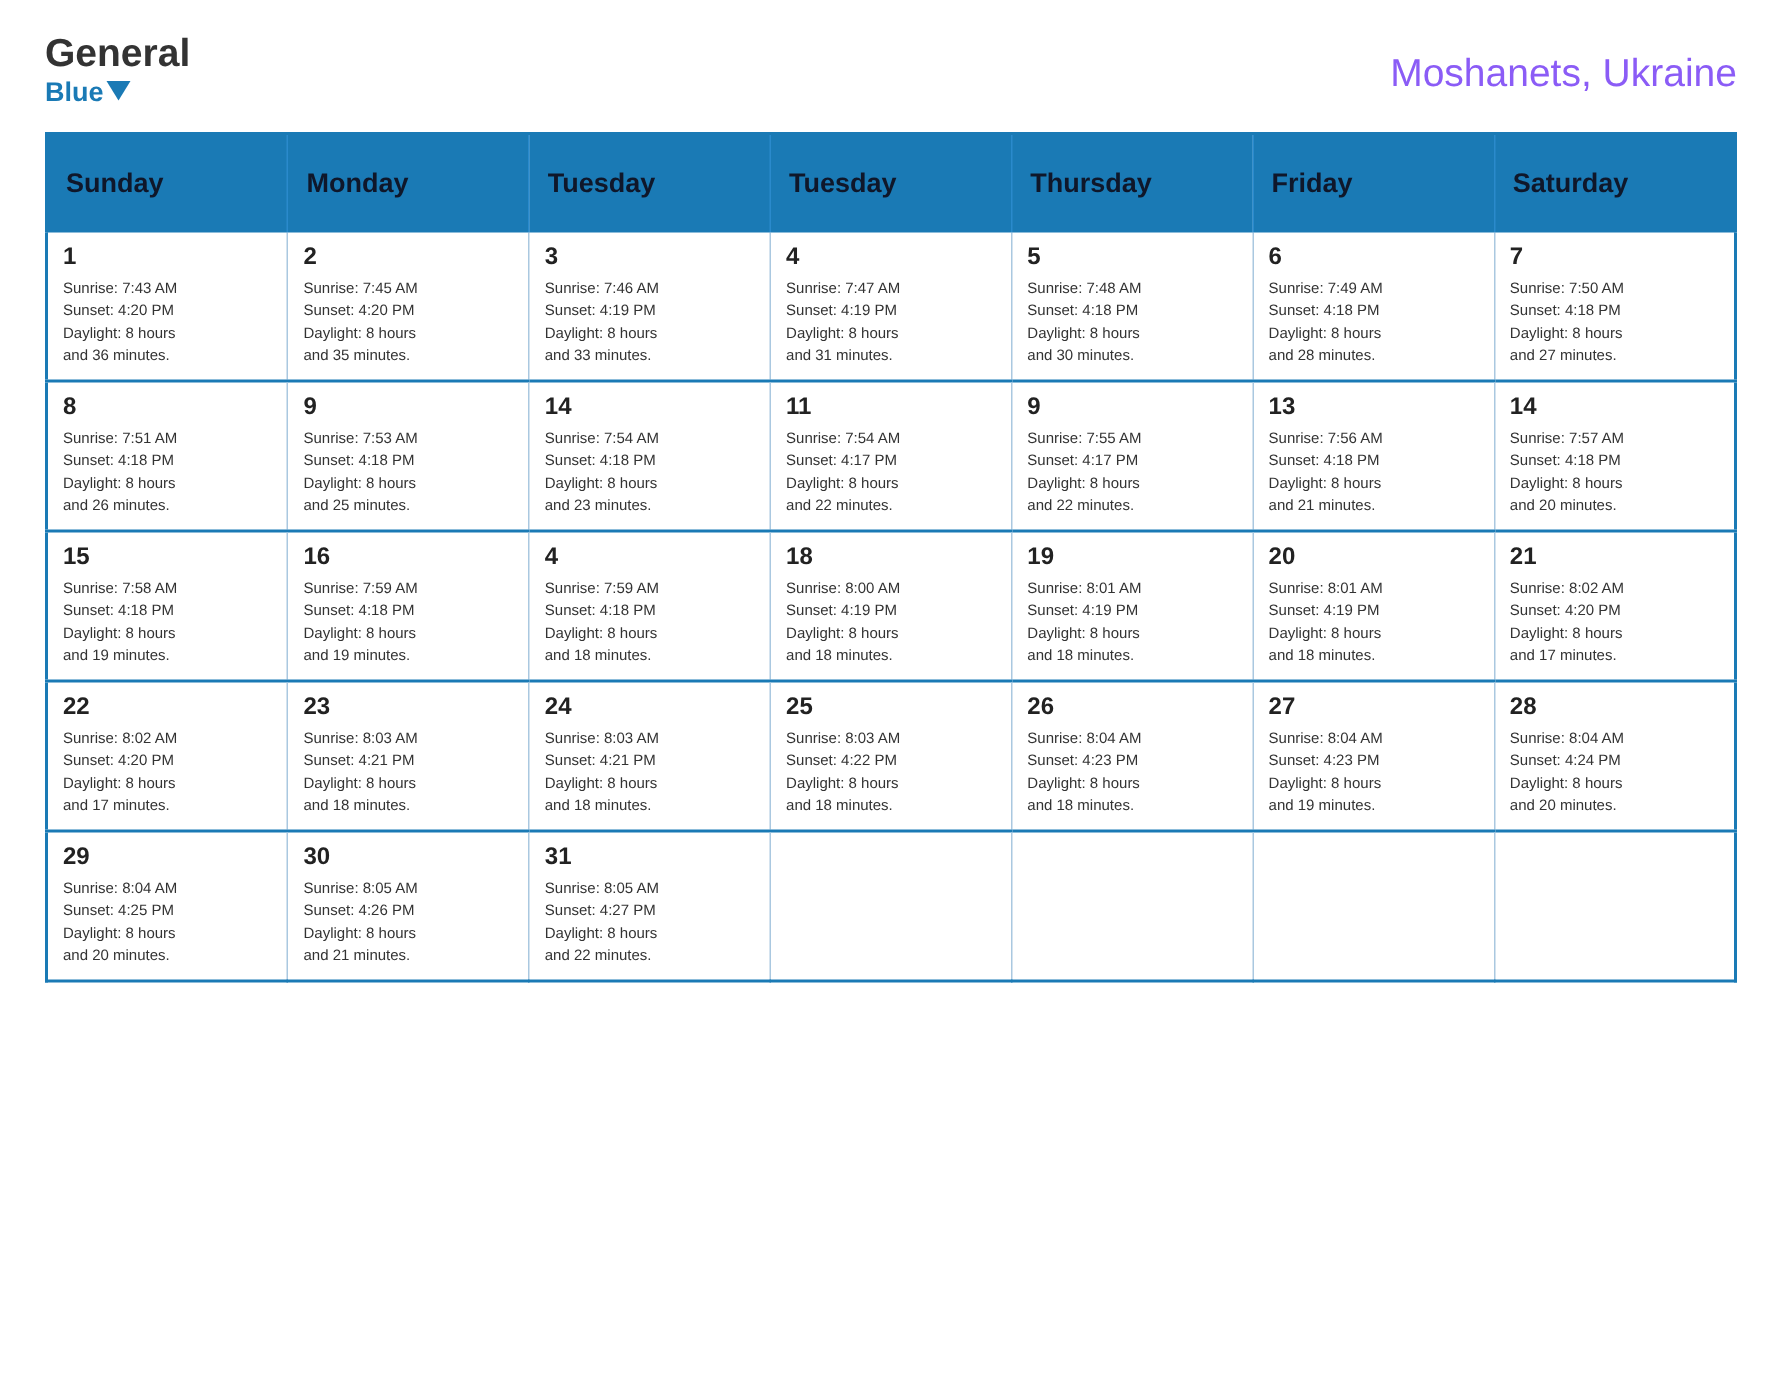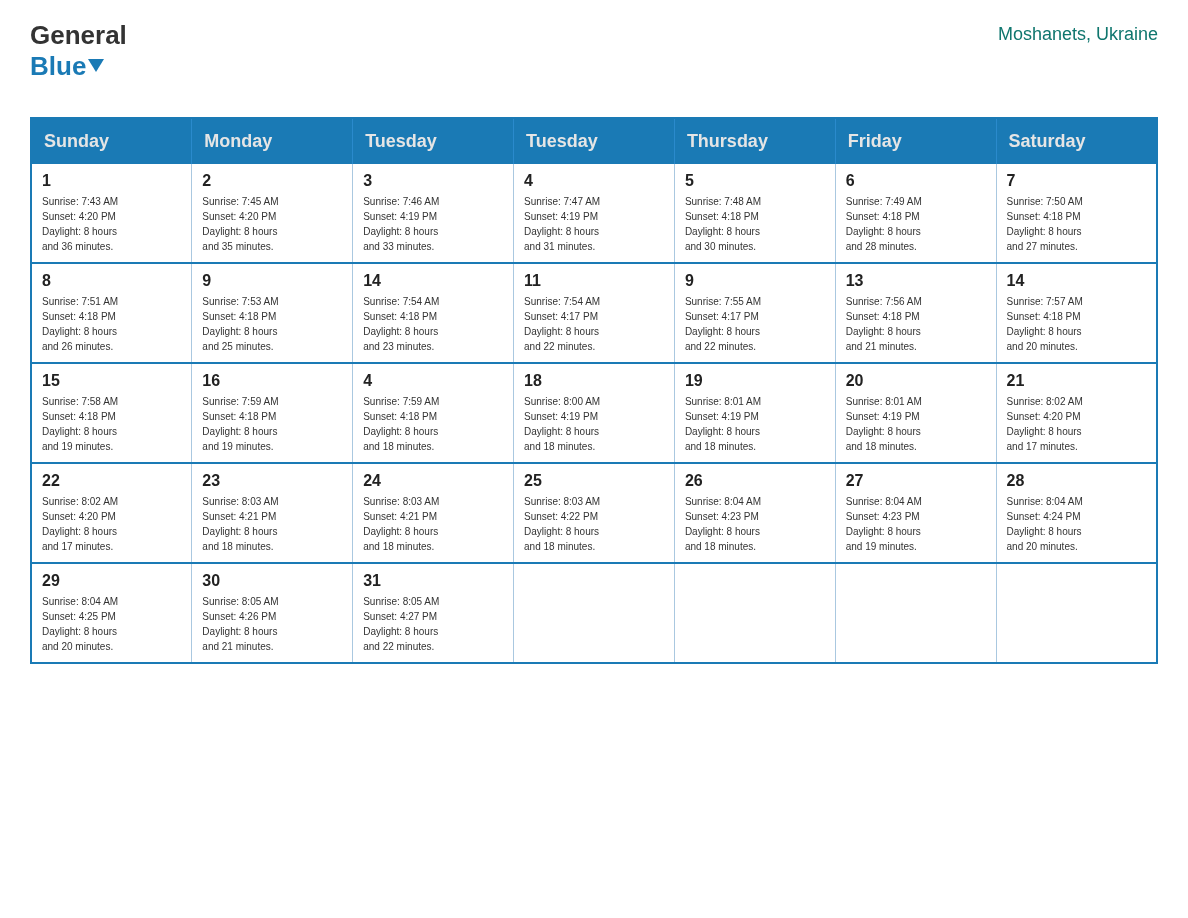--- a/index.html
+++ b/index.html
@@ -6,48 +6,48 @@
     body {
       font-family: Arial, sans-serif;
       background: #fff;
       padding: 20px 30px;
       width: 1188px;
       min-height: 918px;
     }
     .header {
       display: flex;
       justify-content: space-between;
-      align-items: flex-start;
-      margin-bottom: 35px;
+      align-items: center;
+      margin-bottom: 16px;
     }
     .title-section {
       text-align: right;
     }
     .month-title {
       font-size: 52px;
       font-weight: bold;
       color: #222;
       line-height: 1.1;
     }
     .location {
-      font-size: 18px;
-      color: #0f766e;
+      font-size: 26px;
+      color: #8b5cf6;
       margin-top: 4px;
     }
     .calendar {
       width: 100%;
       border-collapse: collapse;
       border: 2px solid #1a7ab5;
     }
     .calendar th {
       background-color: #1a7ab5;
-      color: #e5e5e5;
+      color: #0f172a;
       font-size: 18px;
       font-weight: bold;
-      padding: 12px 12px;
+      padding: 22px 12px;
       text-align: left;
       border-right: 1px solid #2a8acc;
       margin-top: 40px;
     }
     .calendar th:last-child {
       border-right: none;
     }
     .calendar td {
       vertical-align: top;
       padding: 8px 10px;
@@ -86,21 +86,21 @@
     .logo-text-group {
       display: flex;
       flex-direction: column;
     }
     .logo-line1 {
       font-size: 26px;
       font-weight: bold;
       color: #333;
     }
     .logo-line2 {
-      font-size: 26px;
+      font-size: 18px;
       font-weight: bold;
       color: #1a7ab5;
       display: flex;
       align-items: center;
     }
     .triangle-icon {
       display: inline-block;
       width: 0;
       height: 0;
       border-left: 8px solid transparent;

